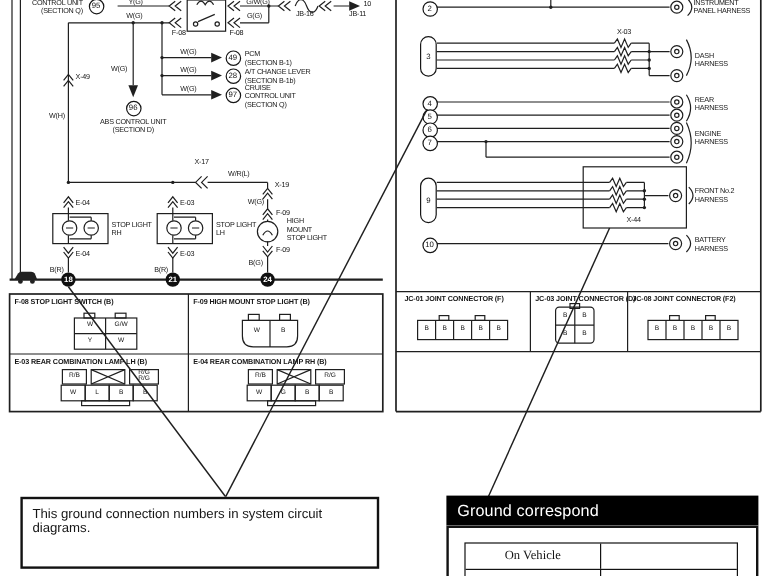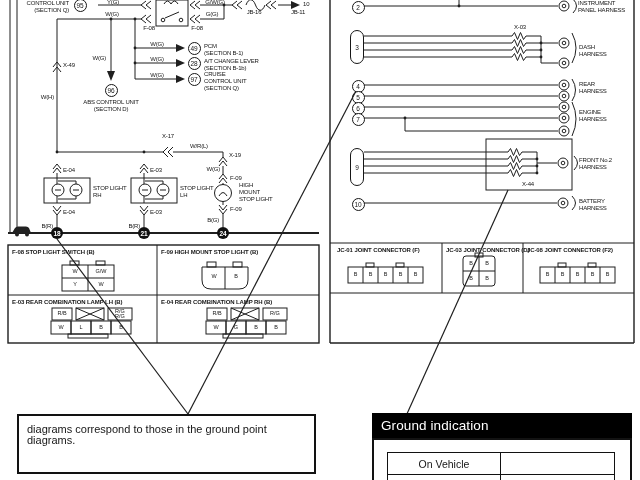--- a/index.html
+++ b/index.html
@@ -17,21 +17,21 @@
   .gndc{position:absolute;width:12px;height:12px;border-radius:50%;background:#101010;color:#fff;
         display:flex;align-items:center;justify-content:center;font-size:6.5px;font-weight:700;z-index:2;}
   .pill{position:absolute;border:1.2px solid #161616;border-radius:7px;display:flex;align-items:center;
         justify-content:center;font-size:6.5px;background:#fff;box-sizing:border-box;z-index:2;}
   .note{position:absolute;z-index:5;}
   .note-h{background:#000;color:#fff;display:flex;align-items:center;padding-left:9px;
           font-size:13.5px;letter-spacing:.1px;}
   .note-b{background:#fff;border:2px solid #121212;box-sizing:border-box;}
   .body-text{font-size:11px;line-height:11.3px;padding:8px 8px 0 8px;}
   .gi-table{margin:12px 0 0 13px;width:228px;border:1.5px solid #121212;box-sizing:border-box;}
-  .gi-row{display:flex;}
+  .gi-row{display:flex;font-family:Liberation Serif, serif;}
   .gi-cell{width:50%;height:21px;display:flex;align-items:center;justify-content:center;
            font-size:10.5px;box-sizing:border-box;}
   .gi-cell.first{border-right:1.2px solid #121212;}
   .gi-row.hdr{border-bottom:1.2px solid #121212;}
   .gi-row.empty{height:30px;}
 </style>
 </head>
 <body>
 
 <div class="page">
@@ -346,28 +346,28 @@
   <svg class="layer z3" width="640" height="480" viewBox="0 0 640 480">
     <g stroke="#1f1f1f" stroke-width="1.2" fill="none">
       <path d="M57,239 L188,414"></path>
       <path d="M356,91 L188,414"></path>
       <path d="M508,190 L406,416"></path>
     </g>
   </svg>
 
   <div class="note" style="left:17px;top:414px;width:299px">
     <div class="note-b body-text" style="width:299px;height:60px">
-      <div>diagrams correspond to those in the ground point</div>
+      <div>This ground connection numbers in system circuit</div>
       <div>diagrams.</div>
     </div>
   </div>
 
   <div class="note" style="left:372px;top:413px;width:260px">
     <div class="note-h" style="height:25px">
-      <span>Ground indication</span>
+      <span>Ground correspond</span>
     </div>
     <div class="note-b" style="width:260px;height:62px">
       <div class="gi-table">
         <div class="gi-row hdr">
           <div class="gi-cell first">On Vehicle</div>
         </div>
         <div class="gi-row empty">
           <div class="gi-cell first" style="height:30px"></div>
           <div class="gi-cell" style="height:30px"></div>
         </div>

